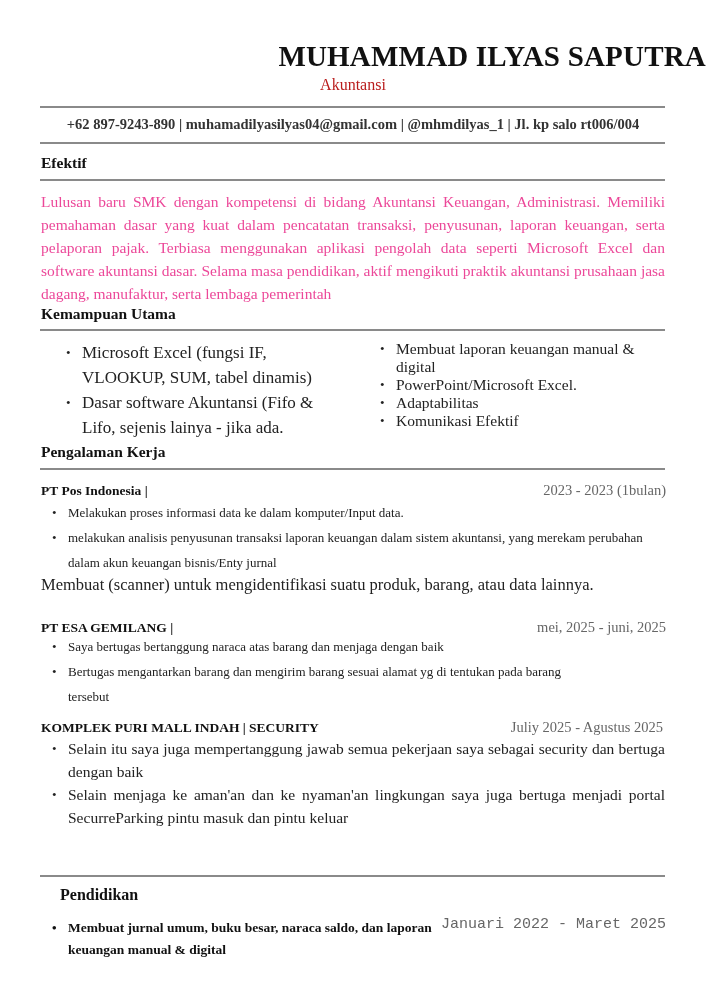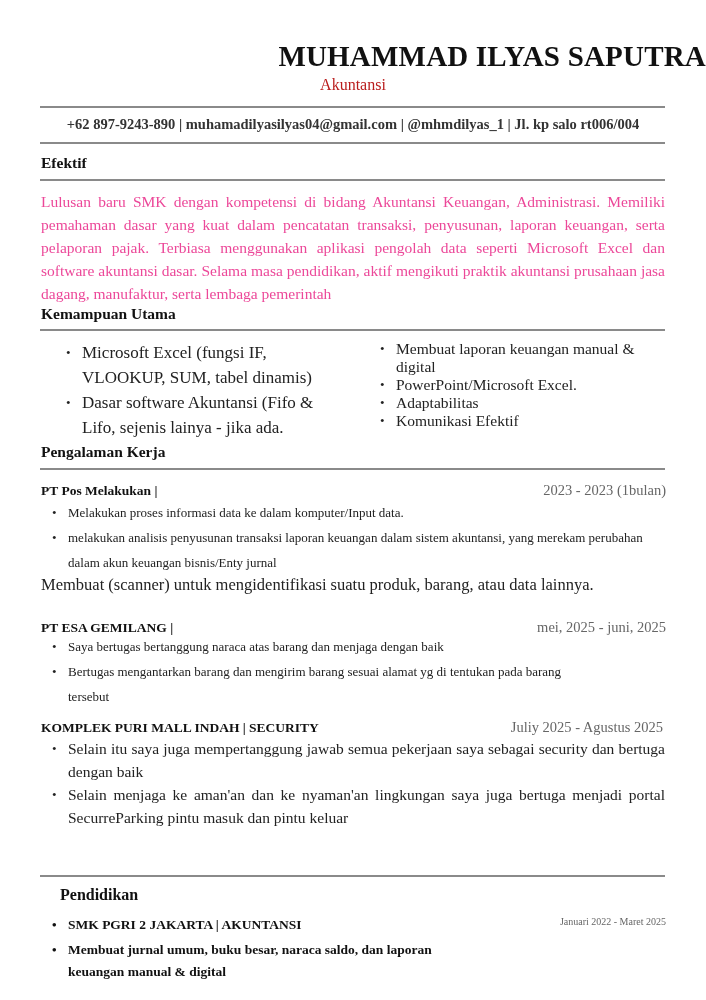--- a/index.html
+++ b/index.html
@@ -58,21 +58,21 @@
 <ul class="abs b skills-r">
   <li>Membuat laporan keuangan manual &amp; digital</li>
   <li>PowerPoint/Microsoft Excel.</li>
   <li>Adaptabilitas</li>
   <li>Komunikasi Efektif</li>
 </ul>
 
 <div class="abs sec" style="top:443px">Pengalaman Kerja</div>
 <div class="abs hr" style="top:468px"></div>
 
-<div class="abs job-title" style="top:483px">PT Pos Melakukan |</div>
+<div class="abs job-title" style="top:483px">PT Pos Indonesia |</div>
 <div class="abs job-date" style="top:482px">2023 - 2023 (1bulan)</div>
 <ul class="abs b jb" style="left:41px; top:500px; width:628px;">
   <li>Melakukan proses informasi data ke dalam komputer/Input data.</li>
   <li>melakukan analisis penyusunan transaksi laporan keuangan dalam sistem akuntansi, yang merekam perubahan dalam akun keuangan bisnis/Enty jurnal</li>
 </ul>
 <div class="abs" style="left:41px; top:575px; font-size:16.5px;">Membuat (scanner) untuk mengidentifikasi suatu produk, barang, atau data lainnya.</div>
 
 <div class="abs job-title" style="top:620px">PT ESA GEMILANG |</div>
 <div class="abs job-date" style="top:619px">mei, 2025 - juni, 2025</div>
 <ul class="abs b jb" style="left:41px; top:634px; width:540px;">
@@ -83,16 +83,15 @@
 <div class="abs job-title" style="top:720px">KOMPLEK PURI MALL INDAH  | SECURITY</div>
 <div class="abs job-date" style="top:719px; right:43px;">Juliy 2025 - Agustus 2025</div>
 <ul class="abs b jb3" style="left:41px; top:737px; width:624px;">
   <li>Selain itu saya juga mempertanggung jawab semua pekerjaan saya sebagai security dan bertuga dengan baik</li>
   <li>Selain menjaga ke aman'an dan ke nyaman'an  lingkungan saya juga bertuga menjadi portal SecurreParking pintu masuk dan pintu keluar</li>
 </ul>
 <div class="abs hr" style="top:875px"></div>
 
 <div class="abs sec" style="left:60px; top:886px; font-size:16px;">Pendidikan</div>
 <ul class="abs b edu" style="left:41px; top:914px; width:400px;">
-  <li>SMK PGRI 2 JAKARTA | AKUNTANSI</li>
   <li style="margin-top:3px;">Membuat jurnal umum, buku besar, naraca saldo, dan laporan keuangan manual &amp; digital</li>
 </ul>
-<div class="abs job-date" style="top:916px; font-size:10px;">Januari 2022 - Maret 2025</div>
+<div class="abs job-date" style="top:916px; font-size:15px;font-family:Liberation Mono, monospace;">Januari 2022 - Maret 2025</div>
 
 </body></html>

